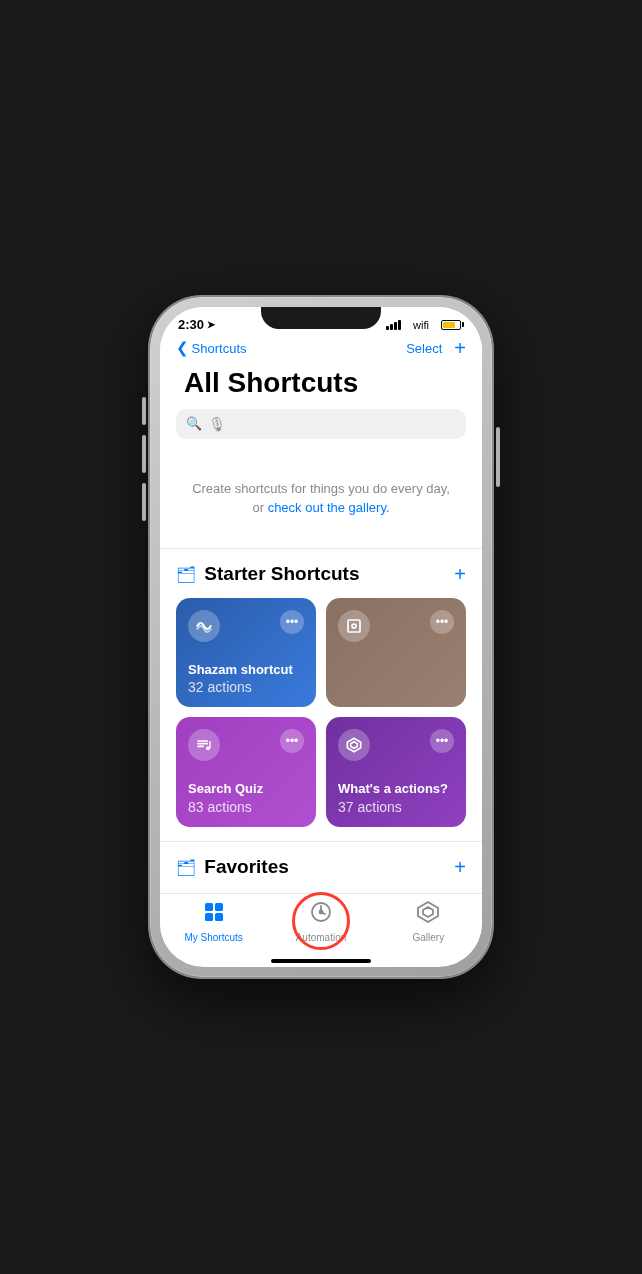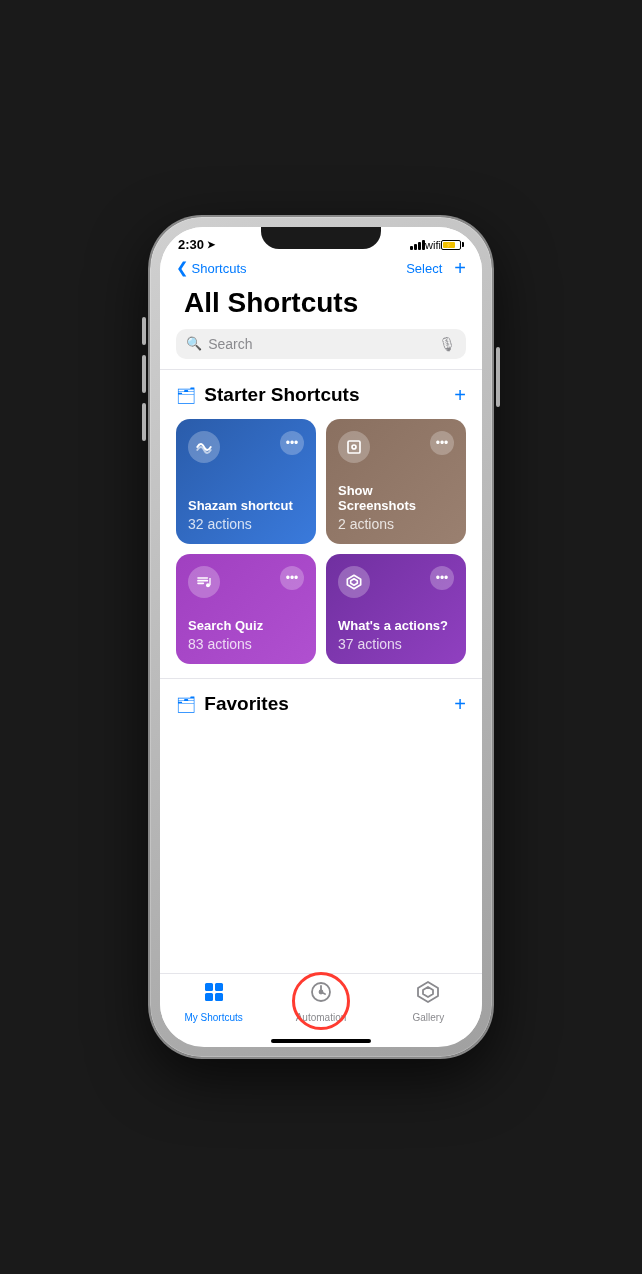--- a/index.html
+++ b/index.html
@@ -6,21 +6,21 @@
     body {
       background: #1a1a1a;
       display: flex;
       justify-content: center;
       align-items: center;
       min-height: 100vh;
       font-family: -apple-system, BlinkMacSystemFont, 'SF Pro Display', 'Helvetica Neue', sans-serif;
     }
     .phone-outer {
       width: 342px;
-      height: 840px;
+      height: 680px;
       background: linear-gradient(145deg, #d0d0d0, #a0a0a0);
       border-radius: 52px;
       padding: 10px;
       box-shadow: 0 0 0 2px #888, 0 20px 60px rgba(0,0,0,0.7), inset 0 0 0 1px #fff3;
       position: relative;
     }
     .phone-inner {
       width: 100%;
       height: 100%;
       background: #fff;
@@ -57,21 +57,21 @@
       font-size: 13px;
       font-weight: 600;
       color: #000;
       display: flex;
       align-items: center;
       gap: 3px;
     }
     .status-icons {
       display: flex;
       align-items: center;
-      gap: 0;
+      gap: 12px;
     }
     .signal-bars {
       display: flex;
       align-items: flex-end;
       gap: 1px;
       height: 11px;
     }
     .signal-bar {
       width: 3px;
       background: #000;
@@ -382,24 +382,28 @@
     </div>
 
     <div class="content">
 
       <div class="page-header">
         <h1 class="page-title">All Shortcuts</h1>
       </div>
 
       <div class="search-bar">
         <span class="search-icon-wrap">🔍</span>
-        <span class="search-input-text">Search</span>
         <span class="mic-icon">🎙</span>
       </div>
 
+      <div class="empty-state">
+        <span>Create shortcuts for things you do every day,</span>
+        <br>
+        <span>or </span><span class="empty-link">check out the gallery.</span>
+      </div>
 
       <div class="divider"></div>
 
       <div class="section">
         <div class="section-header">
           <div class="section-title-wrap">
             <span class="folder-icon">🗂</span>
             <span class="section-title">Starter Shortcuts</span>
           </div>
           <span class="section-add">+</span>
@@ -425,24 +429,20 @@
 
           <div class="shortcut-card card-screenshots">
             <div class="card-top">
               <div class="card-icon">
                 <svg width="16" height="16" viewBox="0 0 24 24" fill="none" stroke="white" stroke-width="2.5" stroke-linecap="round" stroke-linejoin="round">
                   <rect x="3" y="3" width="18" height="18" rx="2"></rect>
                   <circle cx="12" cy="12" r="3"></circle>
                 </svg>
               </div>
               <div class="card-more">•••</div>
-            </div>
-            <div class="card-bottom">
-              <div class="card-name">Show Screenshots</div>
-              <div class="card-actions">2 actions</div>
             </div>
           </div>
 
           <div class="shortcut-card card-music">
             <div class="card-top">
               <div class="card-icon">
                 <svg width="16" height="16" viewBox="0 0 24 24" fill="white">
                   <path d="M3 6h14M3 10h14M3 14h8" stroke="white" stroke-width="2.5" stroke-linecap="round" fill="none"></path>
                   <circle cx="18" cy="17" r="3" fill="white"></circle>
                   <line x1="21" y1="6" x2="21" y2="17" stroke="white" stroke-width="2"></line>

